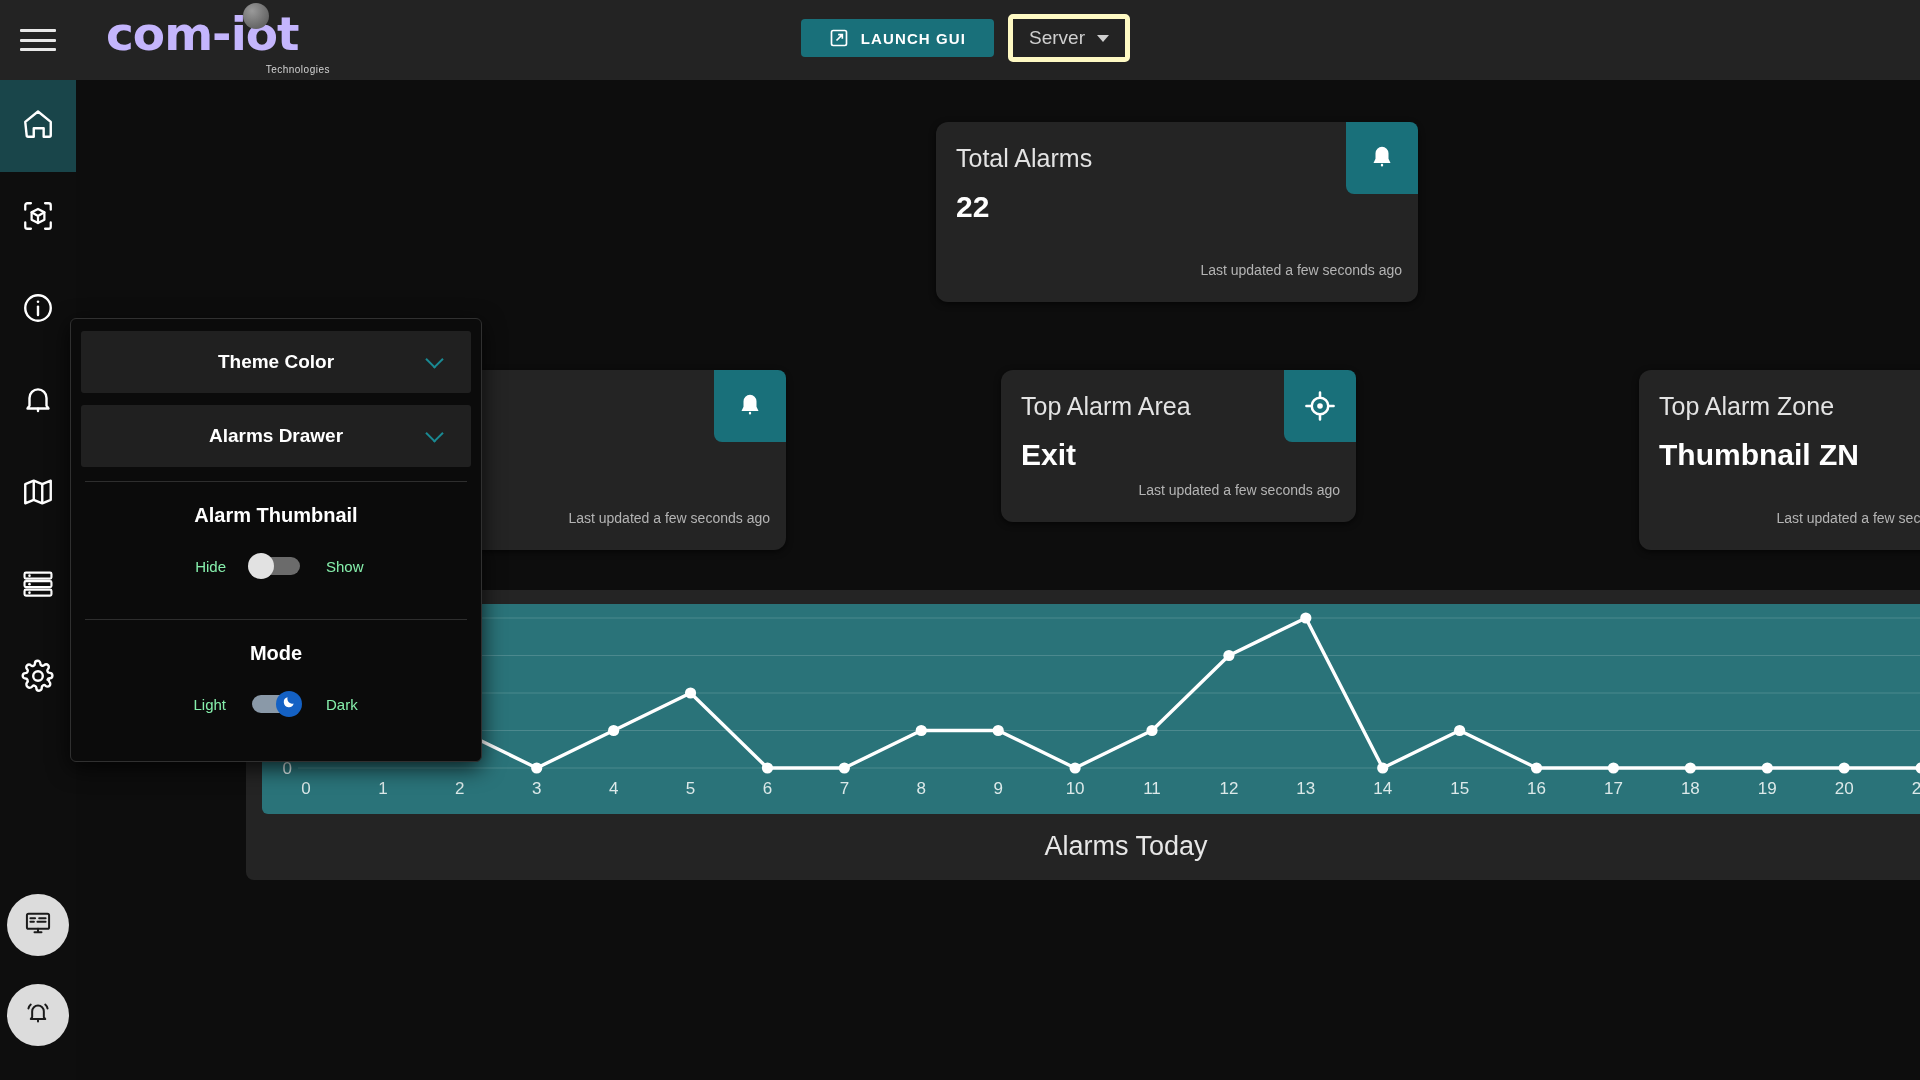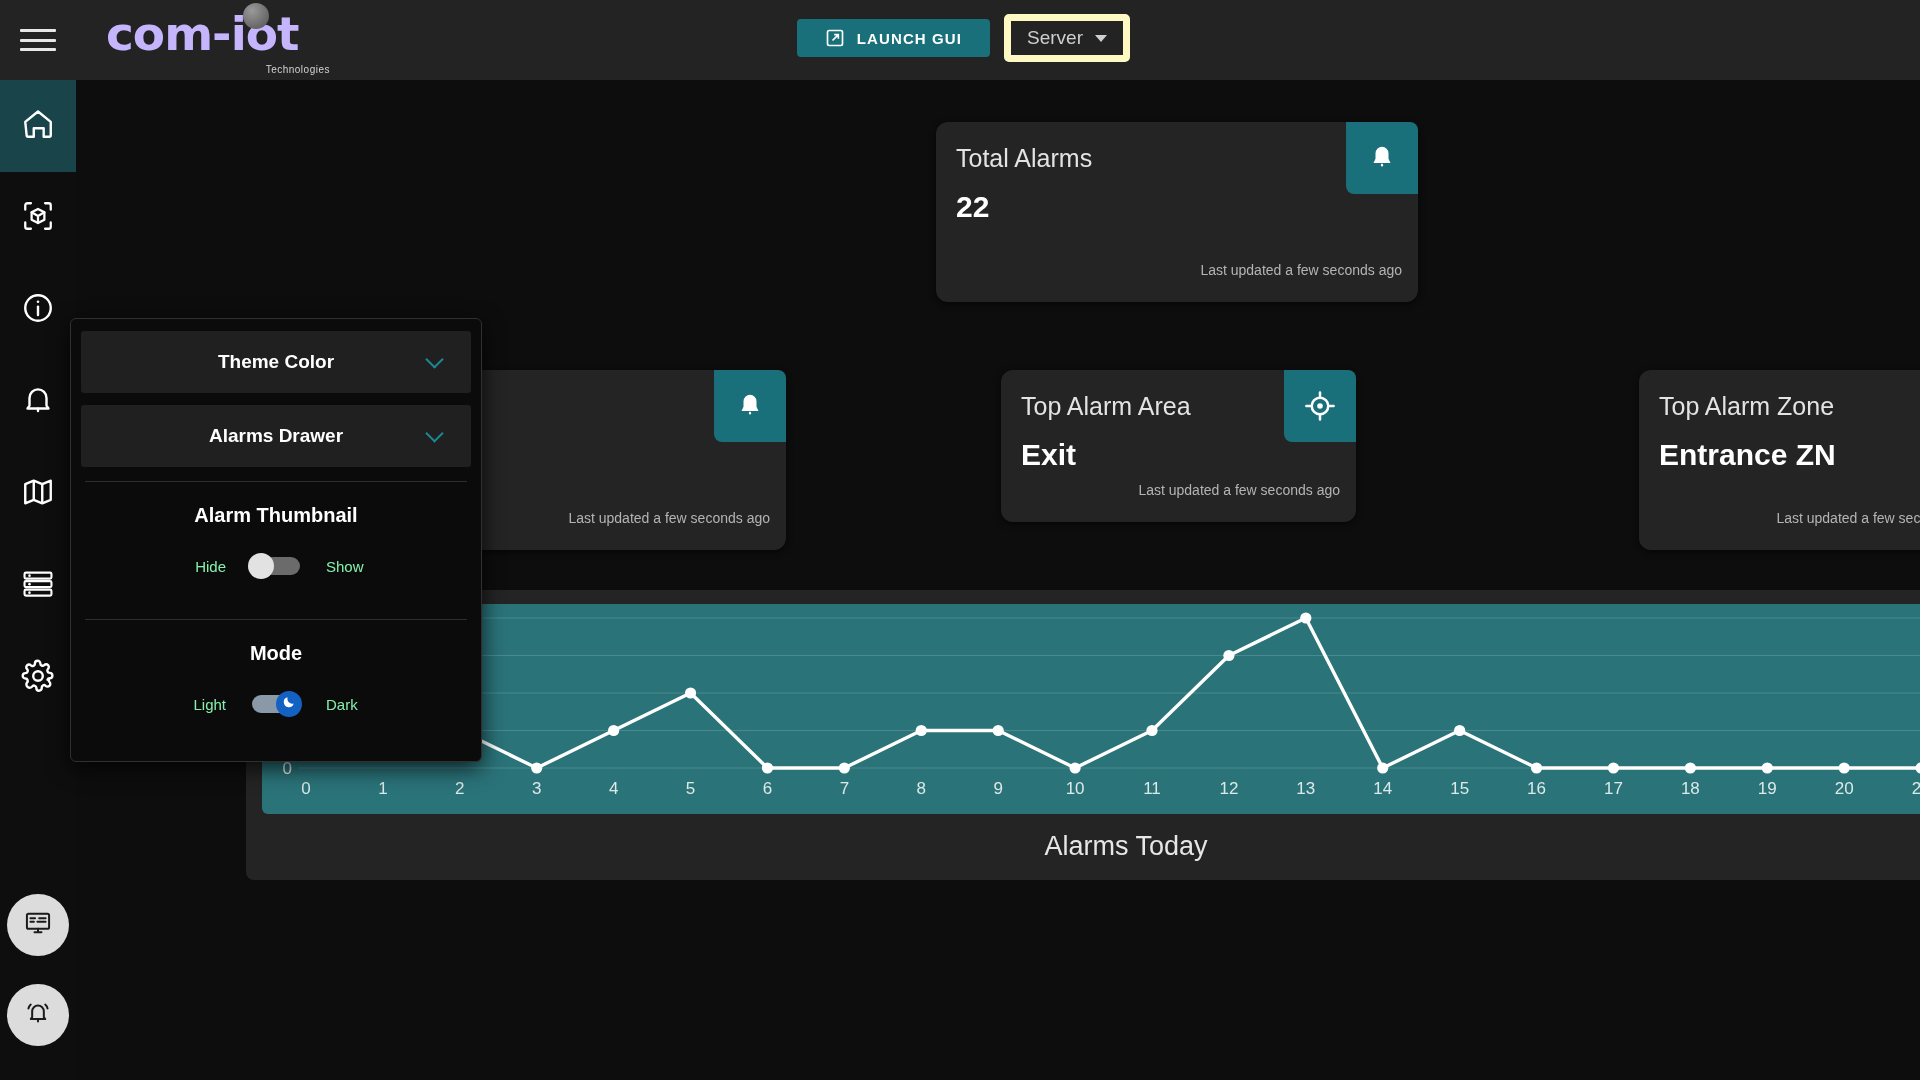--- a/index.html
+++ b/index.html
@@ -48,21 +48,21 @@
     display: flex; align-items: center; gap: 12px;
     background: #19707a; color: #fff;
     height: 38px; padding: 0 28px; border: none; border-radius: 4px;
     font-size: 15px; font-weight: 600; letter-spacing: 1.1px; cursor: pointer;
   }
   .launch-btn svg { display:block; }
   .server-btn {
     display: flex; align-items: center; gap: 12px;
     background: transparent; color: #cfcfcf;
     height: 48px; padding: 0 16px;
-    border: 7px solid #fef9c3; border-radius: 5px;
+    border: 5px solid #fef9c3; border-radius: 5px;
     font-size: 19px; cursor: pointer;
   }
   .caret { width: 0; height: 0; border-left: 6px solid transparent; border-right: 6px solid transparent; border-top: 7px solid #cfcfcf; }
 
   
   .sidebar {
     position: absolute; left: 0; top: 80px; width: 76px; height: 1000px;
     background: #0e0e0e; z-index: 25;
     display: flex; flex-direction: column; align-items: center;
   }
@@ -317,21 +317,21 @@
         <svg width="32" height="32" viewBox="0 0 24 24" fill="none" stroke="#fff" stroke-width="1.9" stroke-linecap="round">
           <circle cx="12" cy="12" r="6.2"></circle>
           <circle cx="12" cy="12" r="2.1" fill="#fff" stroke="none"></circle>
           <path d="M12 1.8v3.2M12 19v3.2M1.8 12h3.2M19 12h3.2"></path>
         </svg>
       </div>
     </div>
 
     <div class="card" style="left:1563px; top:290px; width:355px; height:180px;">
       <div class="card-title">Top Alarm Zone</div>
-      <div class="card-value">Entrance ZN</div>
+      <div class="card-value">Thumbnail ZN</div>
       <div class="card-foot">Last updated a few seconds ago</div>
 
     </div>
 
     <div class="chart-card">
       <div class="chart-plot">
         <svg id="chart-svg" width="1744" height="210">
             <line x1="36" y1="164" x2="1736" y2="164" stroke="rgba(255,255,255,0.16)" stroke-width="1"></line>
             <line x1="36" y1="126.5" x2="1736" y2="126.5" stroke="rgba(255,255,255,0.16)" stroke-width="1"></line>
             <line x1="36" y1="89" x2="1736" y2="89" stroke="rgba(255,255,255,0.16)" stroke-width="1"></line>

